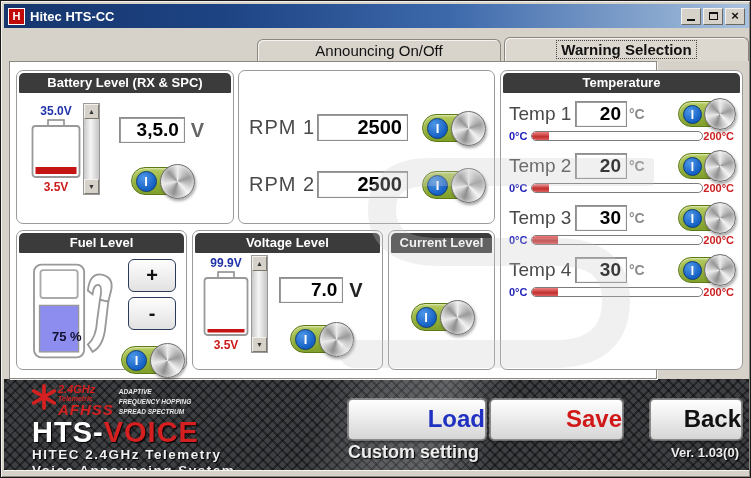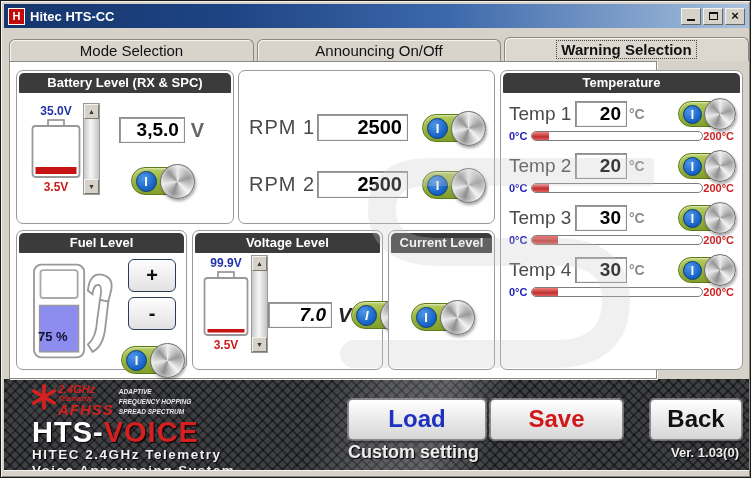--- a/index.html
+++ b/index.html
@@ -95,21 +95,21 @@
   .slider-track { flex:1; height:10px; border:1px solid #7c7c7c; border-radius:5px; background:#fff; overflow:hidden; }
   .slider-fill { height:100%; background: linear-gradient(#f08080,#c03030 60%,#e06060); border-radius:4px 0 0 4px; }
   .toggle.small { width:56px; height:26px; }
   .toggle.small .toggle-on { width:19px; height:19px; line-height:18px; font-size:12px; }
   .toggle.small .toggle-knob { width:32px; height:32px; }
 
   
   .pm-btn { width:48px; height:33px; background:linear-gradient(#fdfdfd,#e2e2e2);
     border:1px solid #2a3a5a; border-radius:6px; font-size:20px; font-weight:bold; color:#111;
     text-align:center; line-height:30px; }
-  .fuel-pct { position:absolute; left:13px; top:70px; font-size:13px; font-weight:bold; color:#101030; }
+  .fuel-pct { position:absolute; left:27px; top:70px; font-size:13px; font-weight:bold; color:#101030; }
 
   
   .watermark { position:absolute; right:2px; bottom:2px; pointer-events:none; z-index:5; }
 
   
   .footer {
     position:absolute; left:3px; top:378px; width:745px; height:91px;
     background-color:#3e3f43;
     background-image:
       linear-gradient(105deg, transparent 42%, rgba(255,255,255,.14) 50%, rgba(255,255,255,.20) 58%, transparent 66%),
@@ -127,21 +127,21 @@
   .afhss-tel { font-size:7px; font-weight:bold; }
   .afhss-name { font-size:15px; font-weight:bold; letter-spacing:1px; }
   .spread-col { color:#e8e8e8; font-size:6.5px; font-weight:bold; line-height:1.5; margin-left:5px; margin-top:3px; font-style:italic; }
   .brand { font-size:29px; font-weight:bold; letter-spacing:1px; line-height:1.0; margin-top:1px;
     text-shadow:1px 1px 1px #000; }
   .brand .w { color:#fff; } .brand .r { color:#d42020; }
   .logo-sub { color:#f0f0f0; font-weight:bold; font-size:13.5px; letter-spacing:1.5px; line-height:1.15; text-shadow:1px 1px 1px #000; }
 
   .footer-btn { position:absolute; top:20px; height:41px; background:linear-gradient(#ffffff,#e2e2e2 70%,#d6d6d6);
     border:1px solid #8a8a8a; border-radius:4px; box-shadow:0 0 0 1px rgba(255,255,255,.35), 1px 2px 3px rgba(0,0,0,.5);
-    font-size:24px; font-weight:bold; text-align:center; line-height:38px; }
+    font-size:24px; font-weight:bold; text-align:right; line-height:38px; }
   .btn-load { left:344px; width:138px; color:#2030c0; }
   .btn-save { left:486px; width:133px; color:#d01818; }
   .btn-back { left:646px; width:92px; color:#111; }
   .custom-setting { position:absolute; left:344px; top:63px; color:#ececec; font-weight:bold; font-size:18px; text-shadow:1px 1px 1px #000; }
   .version { position:absolute; right:10px; top:66px; color:#ececec; font-weight:bold; font-size:13px; text-shadow:1px 1px 1px #000; }
 </style>
 </head>
 <body>
 
 <div class="app">
@@ -153,23 +153,20 @@
         <span class="glyph-min"></span>
       </div>
     <div class="winbtn">
         <span class="glyph-max"></span>
       </div>
     <div class="winbtn">
         <span class="glyph-close">×</span>
       </div>
   </div>
 
-  <div class="tab" style="left:8px; width:245px;">
-    <span class="tab-label">Mode Selection</span>
-  </div>
   <div class="tab" style="left:256px; width:244px;">
     <span class="tab-label">Announcing On/Off</span>
   </div>
   <div class="tab active" style="left:503px; width:245px;">
     <span class="tab-label">Warning Selection</span>
   </div>
 
   <div class="content">
 
     <div class="panel" style="left:6px; top:8px; width:218px; height:154px;">
@@ -344,21 +341,21 @@
               <rect x="4.5" y="58" width="37" height="3.5" fill="#c41414"></rect>
             </svg>
             <div class="bat-min">3.5V</div>
           </div>
           <div class="vscroll" style="height:98px;">
             <div class="sbtn">▲</div>
             <div class="strack"></div>
             <div class="sbtn">▼</div>
           </div>
         </div>
-        <div style="flex:1; display:flex; align-items:center;font-style:italic;">
+        <div style="flex:1; display:flex; flex-direction:column; align-items:center;">
           <div style="display:flex; align-items:center; margin-top:22px;">
             <div class="field" style="width:64px; font-size:19px;">7.0</div>
             <span class="unit" style="font-size:20px; color:#222; margin-left:6px;">V</span>
           </div>
           <div class="toggle" style="margin-top:22px;">
             <span class="toggle-on">I</span>
             <span class="toggle-knob"></span>
           </div>
         </div>
       </div>

